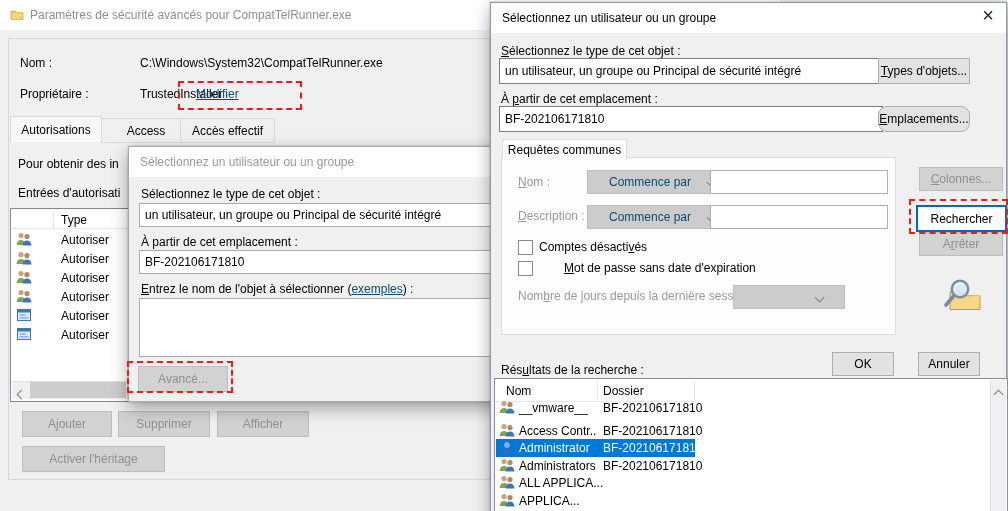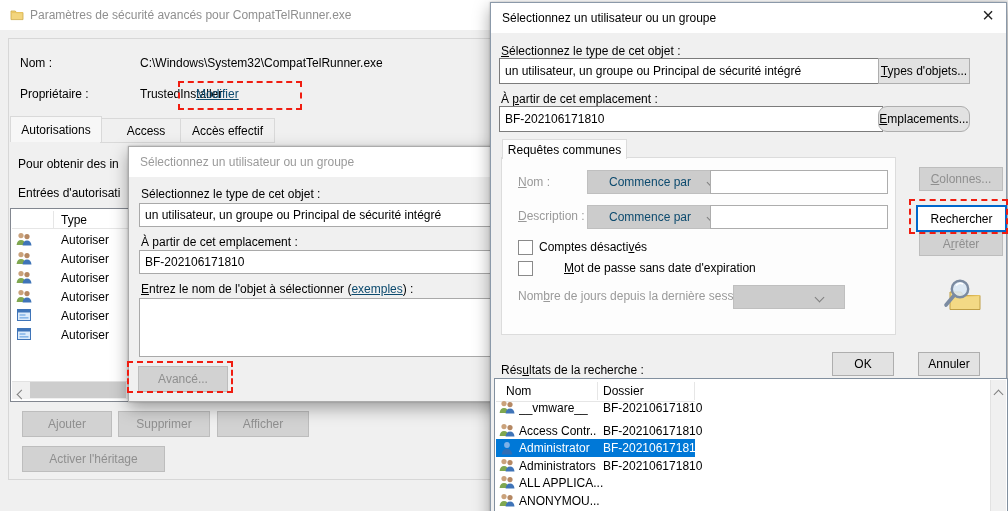--- a/index.html
+++ b/index.html
@@ -333,21 +333,21 @@
       </div>
       <div class="abs" style="left:1px;top:113px;width:199px;height:17px;">
         <span class="abs" style="left:3px;top:1px;">
             <svg width="16" height="14" viewBox="0 0 16 14">
               <circle cx="5" cy="3.6" r="2.6" fill="#caa27b"></circle>
               <path d="M0.6 13 q0.6-5 4.4-5 q3.9 0 4.5 5 z" fill="#7fa750"></path>
               <circle cx="11" cy="4.6" r="2.6" fill="#b58863"></circle>
               <path d="M6.6 13.6 q0.6-5 4.4-5 q3.9 0 4.5 5 z" fill="#3f74b8"></path>
             </svg>
           </span>
-        <span class="abs rowtxt" style="left:23px;top:2px;width:90px;">ANONYMOU...</span>
+        <span class="abs rowtxt" style="left:23px;top:2px;width:90px;">APPLICA...</span>
         <span class="abs rowtxt" style="left:107px;top:2px;"></span>
       </div>
 
       <div class="abs" style="left:1px;top:131px;width:199px;height:17px;">
         
       </div>
 
       <div class="abs sb" style="right:1px;top:1px;width:15px;height:140px;border-left:1px solid #e2e2e2;">
         <span class="abs" style="left:4px;top:7px;"><span class="chev up"></span></span>
       </div>

